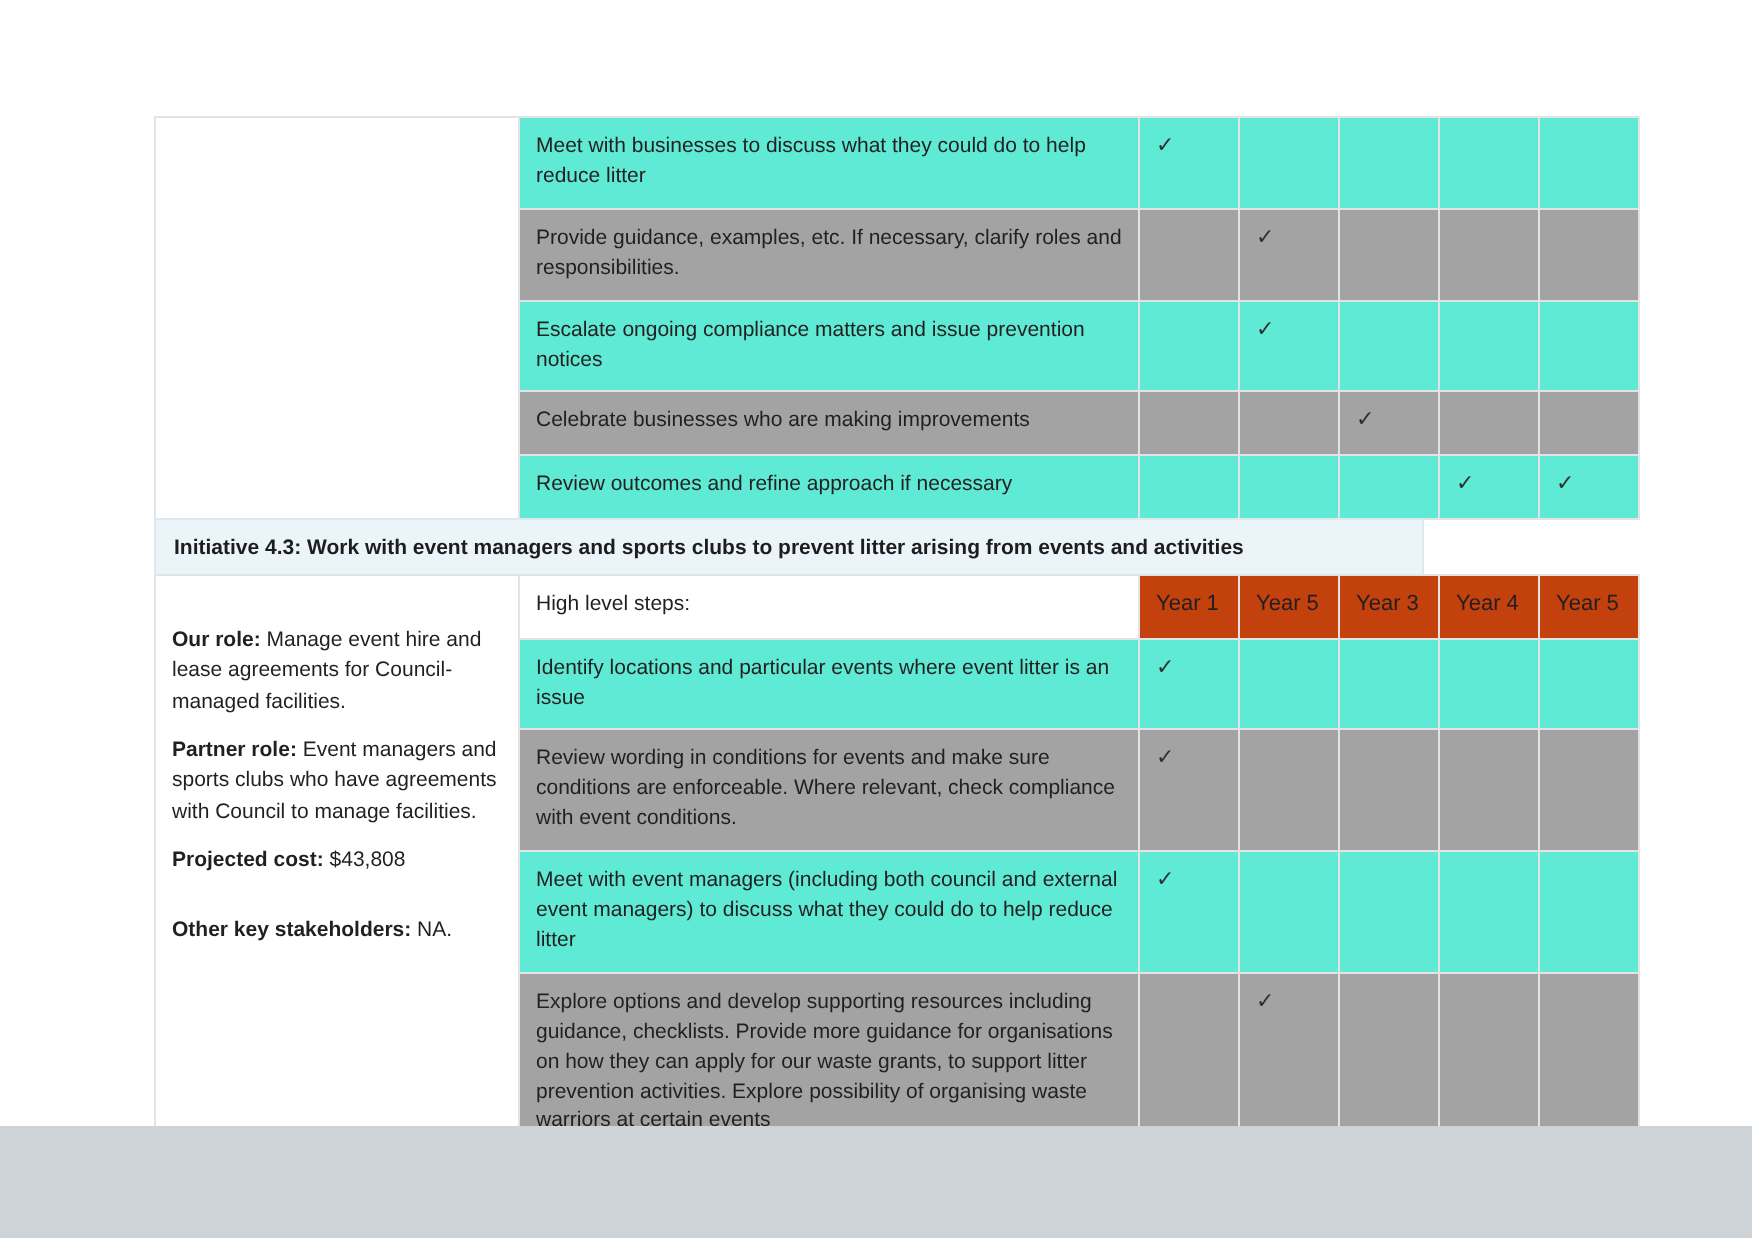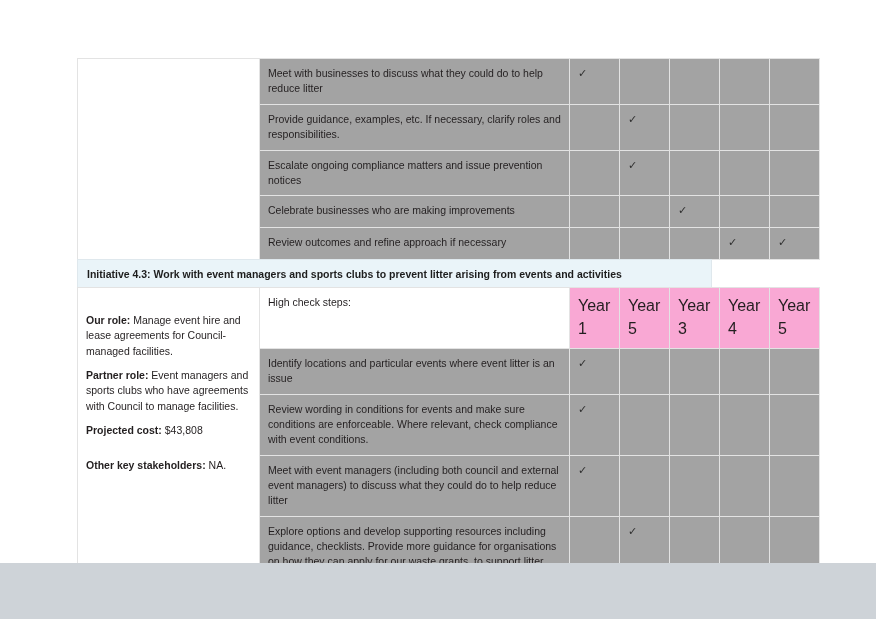--- a/index.html
+++ b/index.html
@@ -32,21 +32,21 @@
     font-size: 10.5px;
     line-height: 1.42;
   }
   .tbl td, .tbl th {
     border: 1px solid #e3e3e3;
     vertical-align: top;
     padding: 7px 8px 8px 8px;
     font-weight: normal;
     text-align: left;
   }
-  .shaded { background: #a3a3a3; }
+  .shaded { background: #5eead4; }
   .plain  { background: #a3a3a3; }
 
   .col-steps { width: 310px; }
   .col-role  { width: 182px; }
   .col-year  { width: 50px; }
 
   .yr-cell {
     text-align: center;
     padding-top: 7px;
     font-size: 11px;
@@ -61,23 +61,23 @@
 
   .hdr-cell {
     font-weight: bold;
     font-size: 10.5px;
     background: #ffffff;
     padding-top: 9px;
     padding-bottom: 9px;
   }
   .hdr-year {
     font-weight: bold;
-    font-size: 16px;
+    font-size: 11px;
     text-align: center;
-    background: #f9a8d4;
+    background: #c2410c;
     padding-top: 9px;
     padding-bottom: 9px;
   }
 
   
   #table-one {
     left: 77px;
     top: 58px;
     width: 742px;
   }
@@ -212,21 +212,21 @@
         <col class="col-year">
     </colgroup>
     <tbody>
         <tr>
           <td class="rolecol" rowspan="5">
             <p class="role-block"><span class="role-label">Our role:</span><span> Manage event hire and lease agreements for Council-managed facilities.</span></p>
             <p class="role-block"><span class="role-label">Partner role:</span><span> Event managers and sports clubs who have agreements with Council to manage facilities.</span></p>
             <p class="role-block"><span class="role-label">Projected cost:</span><span> $43,808</span></p>
             <p class="role-block"><span class="role-label">Other key stakeholders:</span><span> NA.</span></p>
           </td>
-          <td class="hdr-cell">High check steps:</td>
+          <td class="hdr-cell">High level steps:</td>
           <td class="hdr-year">Year 1</td>
           <td class="hdr-year">Year 5</td>
           <td class="hdr-year">Year 3</td>
           <td class="hdr-year">Year 4</td>
           <td class="hdr-year">Year 5</td>
         </tr>
         <tr>
           <td class="shaded">Identify locations and particular events where event litter is an issue</td>
           <td class="yr-cell shaded"><span class="check">✓</span></td>
           <td class="yr-cell shaded"></td>

